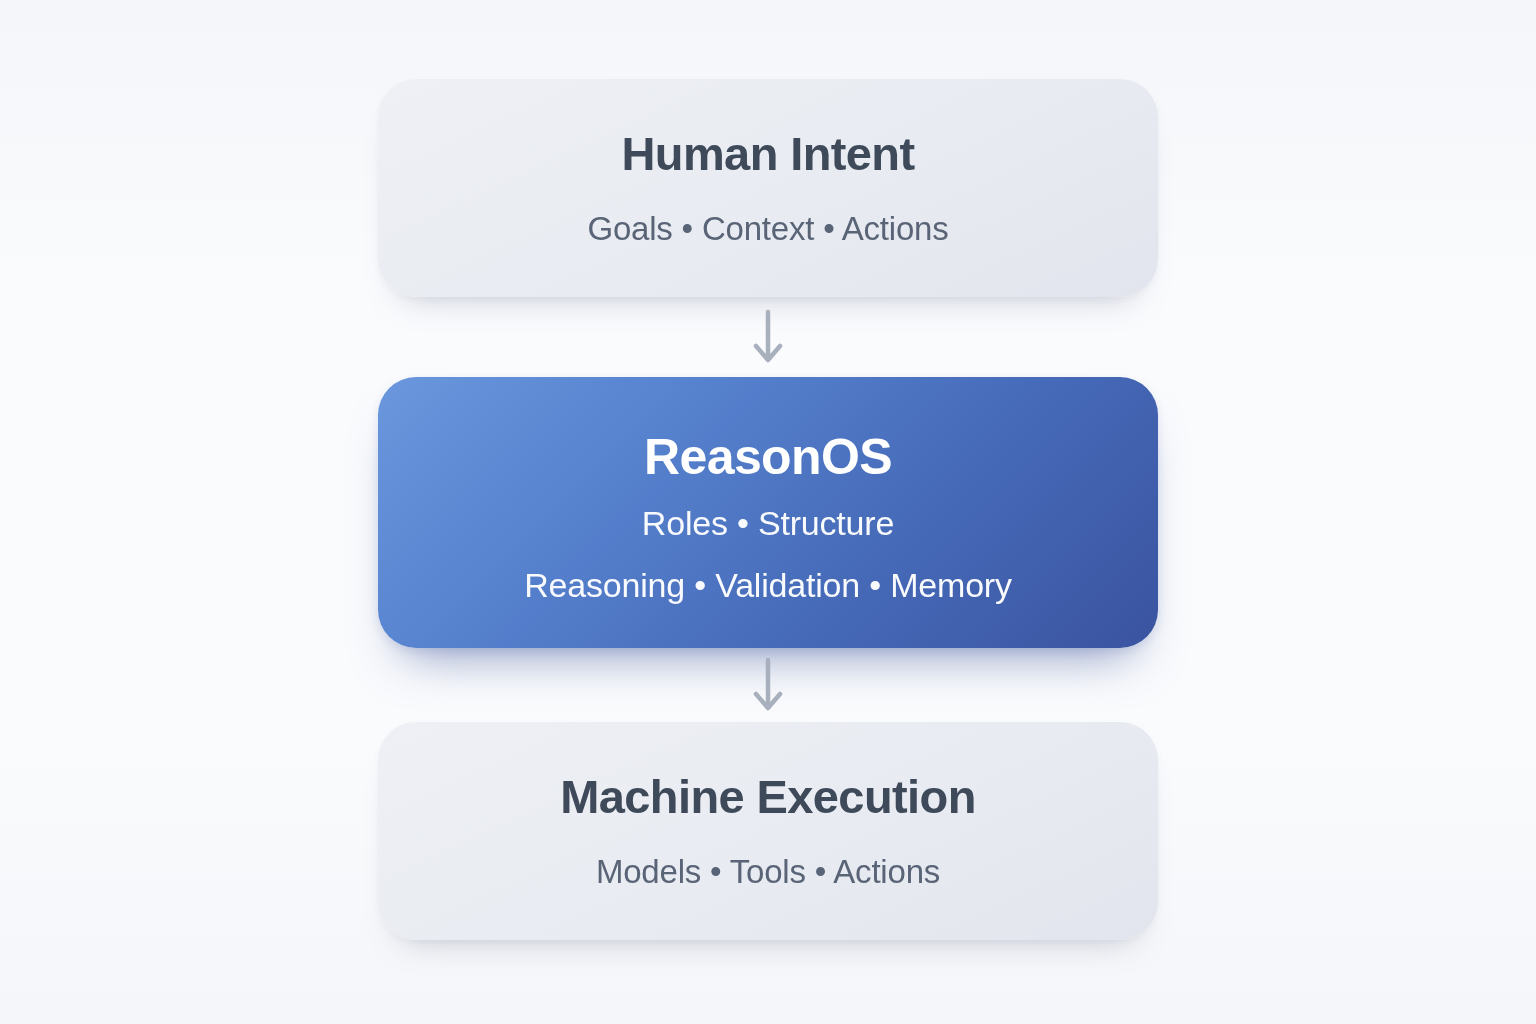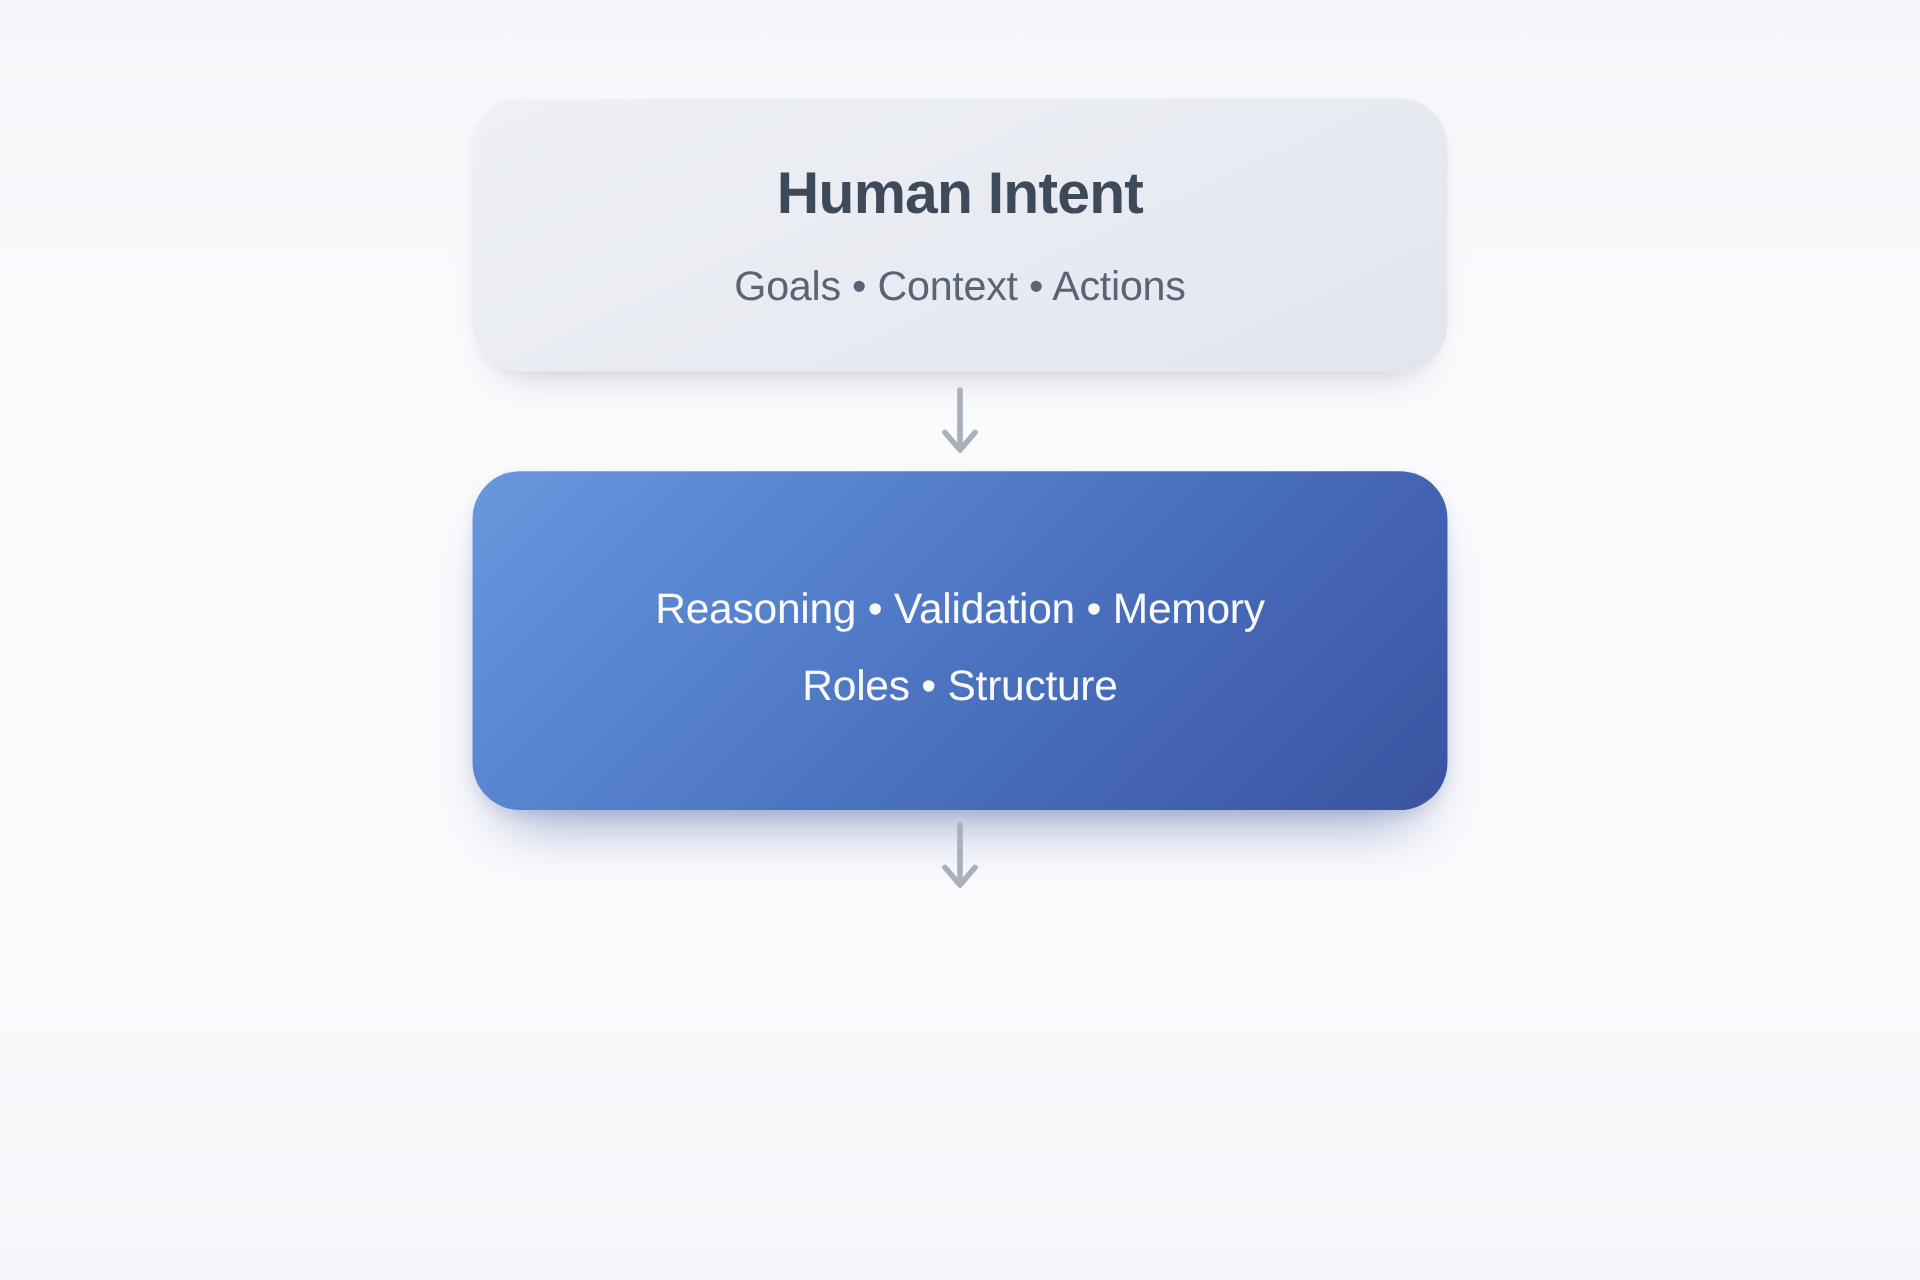--- a/index.html
+++ b/index.html
@@ -120,24 +120,29 @@
     <p class="node-subtitle">Goals • Context • Actions</p>
   </section>
 
   <div class="arrow-zone first">
     <svg class="arrow-svg" width="34" height="56" viewBox="0 0 34 56" aria-hidden="true">
       <path d="M17 3 L17 50 M5 37 L17 51 L29 37"></path>
     </svg>
   </div>
 
   <section class="node accent">
+    <h2 class="node-title">ReasonOS</h2>
+    <p class="node-subtitle">Roles • Structure</p>
     <p class="node-subtitle">Reasoning • Validation • Memory</p>
-    <p class="node-subtitle">Roles • Structure</p>
   </section>
 
   <div class="arrow-zone second">
     <svg class="arrow-svg" width="34" height="56" viewBox="0 0 34 56" aria-hidden="true">
       <path d="M17 3 L17 50 M5 37 L17 51 L29 37"></path>
     </svg>
   </div>
 
+  <section class="node light">
+    <h2 class="node-title">Machine Execution</h2>
+    <p class="node-subtitle">Models • Tools • Actions</p>
+  </section>
 
 </div>
 
 </body></html>

